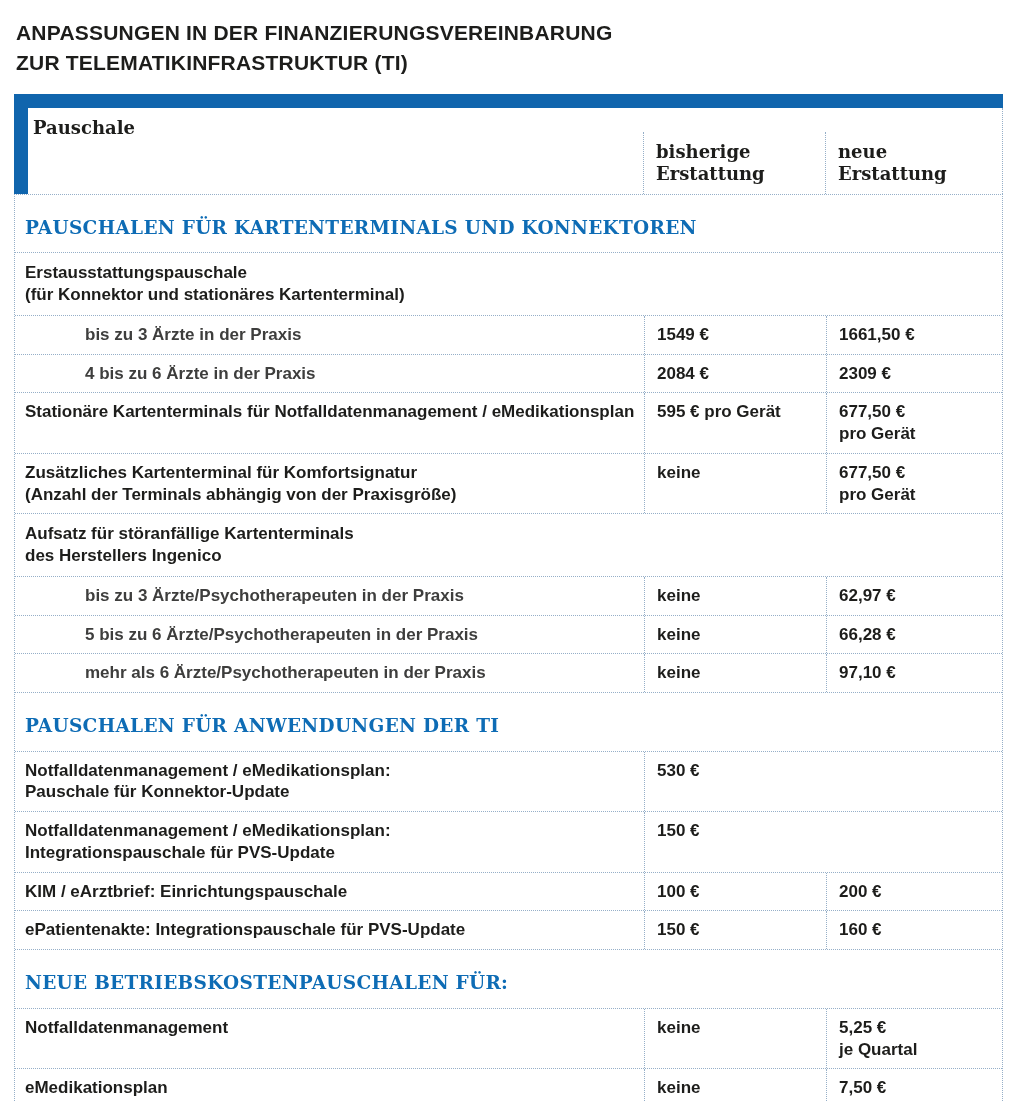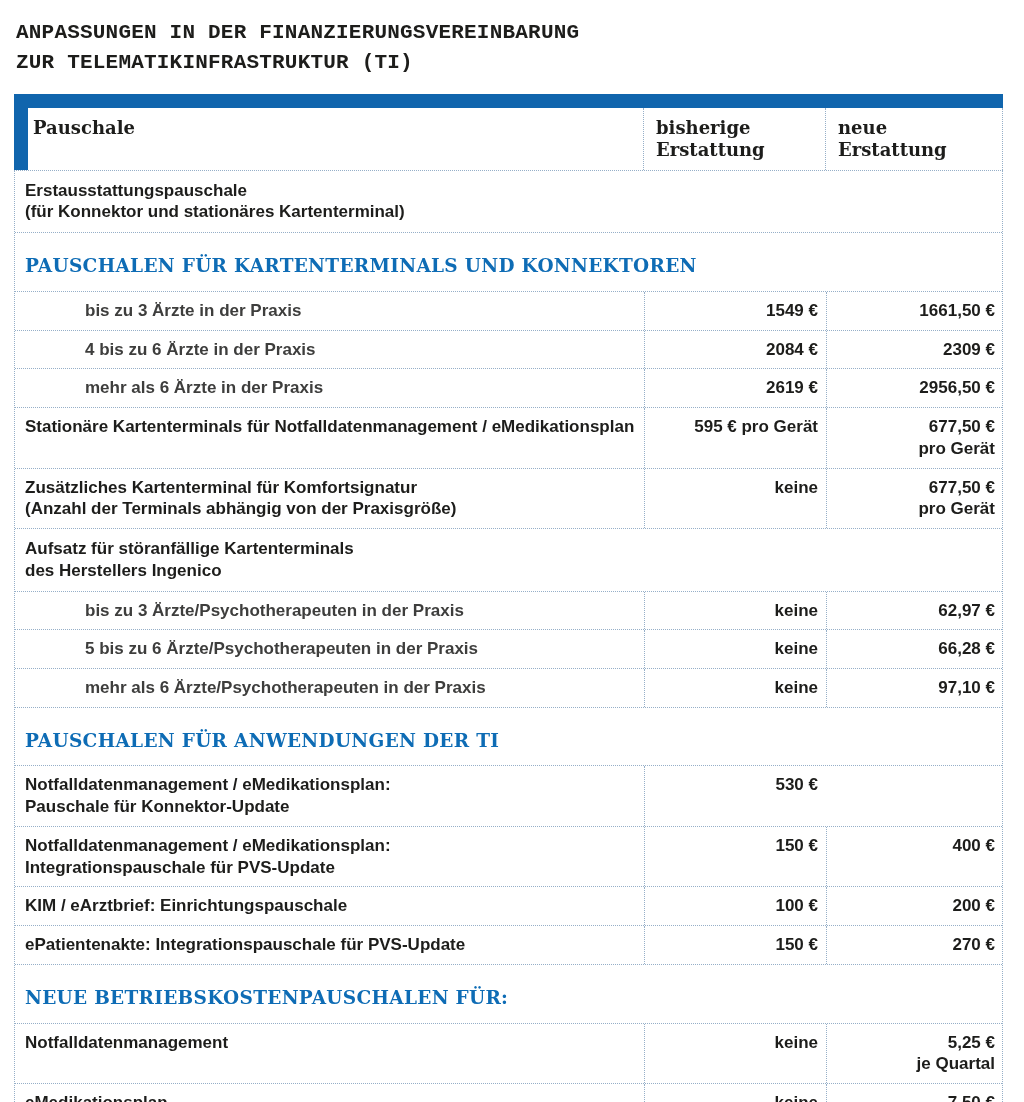--- a/index.html
+++ b/index.html
@@ -13,21 +13,21 @@
   html,body{background:#ffffff;}
   body{
     width:1024px;height:1102px;overflow:hidden;
     font-family:"Liberation Sans",sans-serif;
     color:var(--text-dark);
   }
   .sheet{padding:14px 0 0 14px;width:1003px;}
 
   
   .page-title{
-    font-family:Liberation Mono, monospace;
+    font-family:Liberation Sans, sans-serif;
     font-weight:bold;
     font-size:21px;
     line-height:1.42;
     letter-spacing:.2px;
     color:var(--text-dark);
     white-space:pre-line;
     margin:4px 0 16px 2px;
   }
 
   
@@ -45,20 +45,21 @@
     font-family:"DejaVu Serif","Liberation Serif",serif;
     font-weight:600;
     font-size:18px;
     line-height:1.25;
     padding:9px 6px 8px 5px;
     white-space:pre-line;
   }
   .header-cell.hc2,.header-cell.hc3{
     border-left:1px dotted var(--dotted-line);
     padding-left:12px;
+    margin-top:24px;
   }
 
   .tbody{
     border-top:1px dotted var(--dotted-line);
     border-left:1px dotted var(--dotted-line);
     border-right:1px dotted var(--dotted-line);
   }
   .row{display:grid;grid-template-columns:629px 182px 177px;}
   .row + .row{border-top:1px dotted var(--dotted-line);}
   .cell{padding:7px 8px 7px 10px;font-size:17px;line-height:1.28;white-space:pre-line;}
@@ -82,21 +83,20 @@
   .row.subitem .cell.label{
     font-weight:bold;
     color:var(--text-sub);
     padding-left:70px;
   }
   .cell.value{
     font-weight:bold;
     color:var(--text-dark);
     border-left:1px dotted var(--dotted-line);
     padding-left:12px;
-    text-align:right;
   }
   .row.item .cell,.row.subitem .cell{padding-top:8px;padding-bottom:8px;}
 </style>
 </head>
 <body>
 
 <div class="sheet">
 
   <h1 class="page-title">ANPASSUNGEN IN DER FINANZIERUNGSVEREINBARUNG
 ZUR TELEMATIKINFRASTRUKTUR (TI)</h1>
@@ -107,41 +107,36 @@
 
     <div class="header-row">
       <div class="header-cell hc1">Pauschale</div>
       <div class="header-cell hc2">bisherige
 Erstattung</div>
       <div class="header-cell hc3">neue
 Erstattung</div>
     </div>
 
     <div class="tbody">
+        <div class="row section">
+          <div class="cell label">PAUSCHALEN FÜR KARTENTERMINALS UND KONNEKTOREN</div>
+        </div>
         <div class="row group">
           <div class="cell label">Erstausstattungspauschale
 (für Konnektor und stationäres Kartenterminal)</div>
         </div>
-        <div class="row section">
-          <div class="cell label">PAUSCHALEN FÜR KARTENTERMINALS UND KONNEKTOREN</div>
-        </div>
         <div class="row subitem">
           <div class="cell label">bis zu 3 Ärzte in der Praxis</div>
           <div class="cell value">1549 €</div>
           <div class="cell value">1661,50 €</div>
         </div>
         <div class="row subitem">
           <div class="cell label">4 bis zu 6 Ärzte in der Praxis</div>
           <div class="cell value">2084 €</div>
           <div class="cell value">2309 €</div>
-        </div>
-        <div class="row subitem">
-          <div class="cell label">mehr als 6 Ärzte in der Praxis</div>
-          <div class="cell value">2619 €</div>
-          <div class="cell value">2956,50 €</div>
         </div>
         <div class="row item">
           <div class="cell label">Stationäre Kartenterminals für Notfalldatenmanagement / eMedikationsplan</div>
           <div class="cell value">595 € pro Gerät</div>
           <div class="cell value">677,50 €
 pro Gerät</div>
         </div>
         <div class="row item">
           <div class="cell label">Zusätzliches Kartenterminal für Komfortsignatur
 (Anzahl der Terminals abhängig von der Praxisgröße)</div>
@@ -173,31 +168,30 @@
         </div>
         <div class="row item">
           <div class="cell label">Notfalldatenmanagement / eMedikationsplan:
 Pauschale für Konnektor-Update</div>
           <div class="cell value">530 €</div>
         </div>
         <div class="row item">
           <div class="cell label">Notfalldatenmanagement / eMedikationsplan:
 Integrationspauschale für PVS-Update</div>
           <div class="cell value">150 €</div>
-          <div class="cell value">400 €</div>
         </div>
         <div class="row item">
           <div class="cell label">KIM / eArztbrief: Einrichtungspauschale</div>
           <div class="cell value">100 €</div>
           <div class="cell value">200 €</div>
         </div>
         <div class="row item">
           <div class="cell label">ePatientenakte: Integrationspauschale für PVS-Update</div>
           <div class="cell value">150 €</div>
-          <div class="cell value">270 €</div>
+          <div class="cell value">160 €</div>
         </div>
         <div class="row section">
           <div class="cell label">NEUE BETRIEBSKOSTENPAUSCHALEN FÜR:</div>
         </div>
         <div class="row item">
           <div class="cell label">Notfalldatenmanagement</div>
           <div class="cell value">keine</div>
           <div class="cell value">5,25 €
 je Quartal</div>
         </div>

